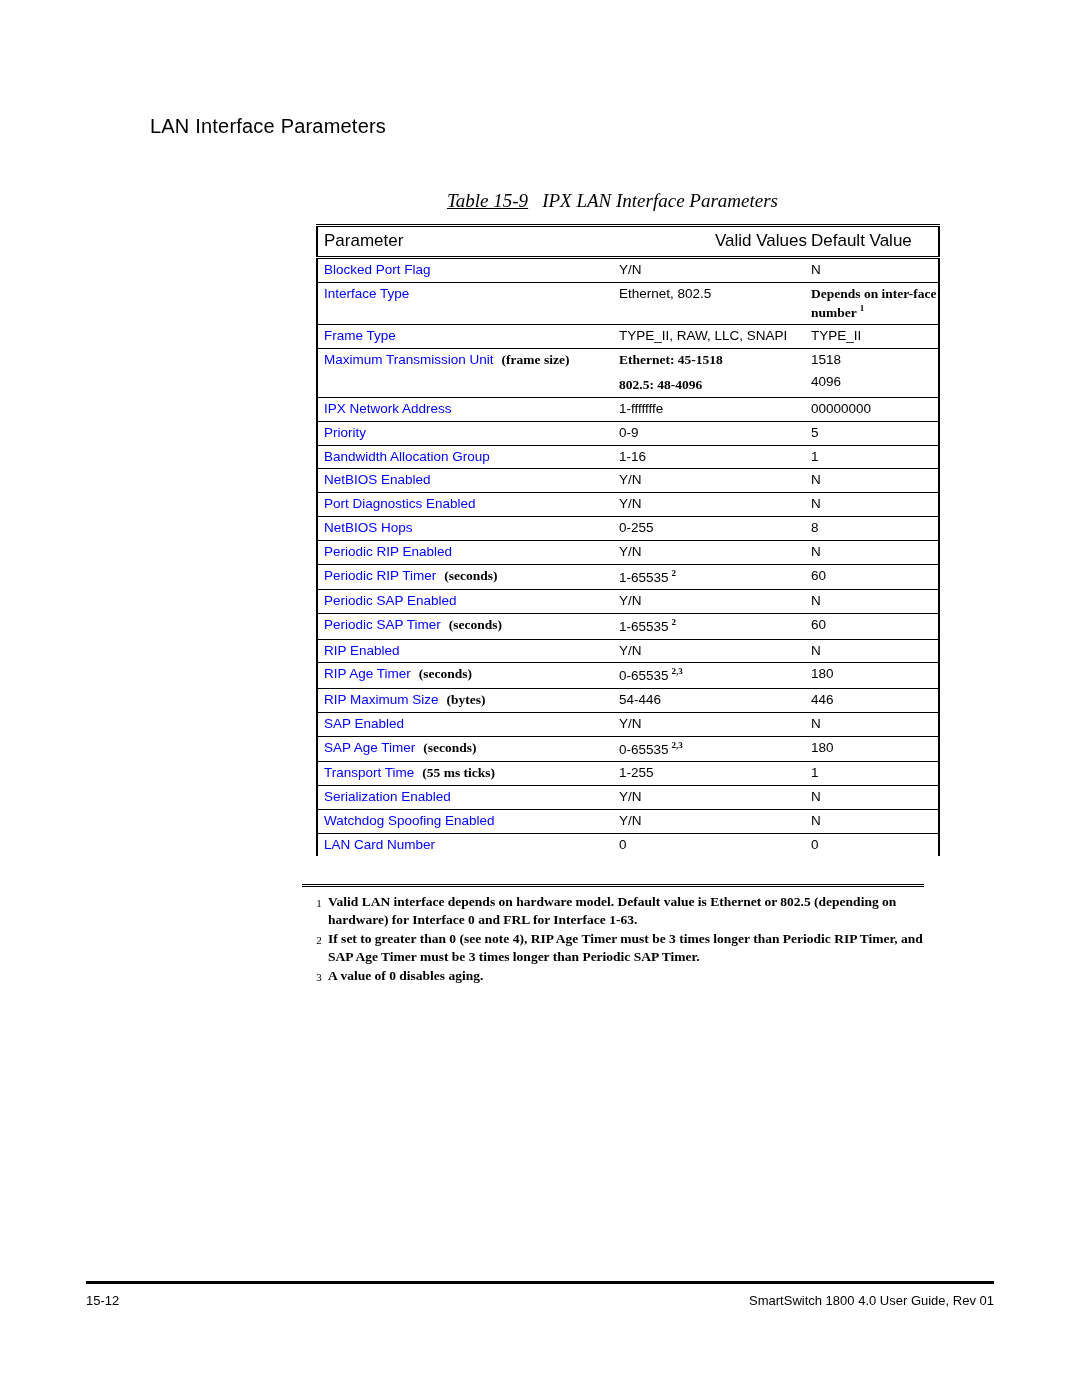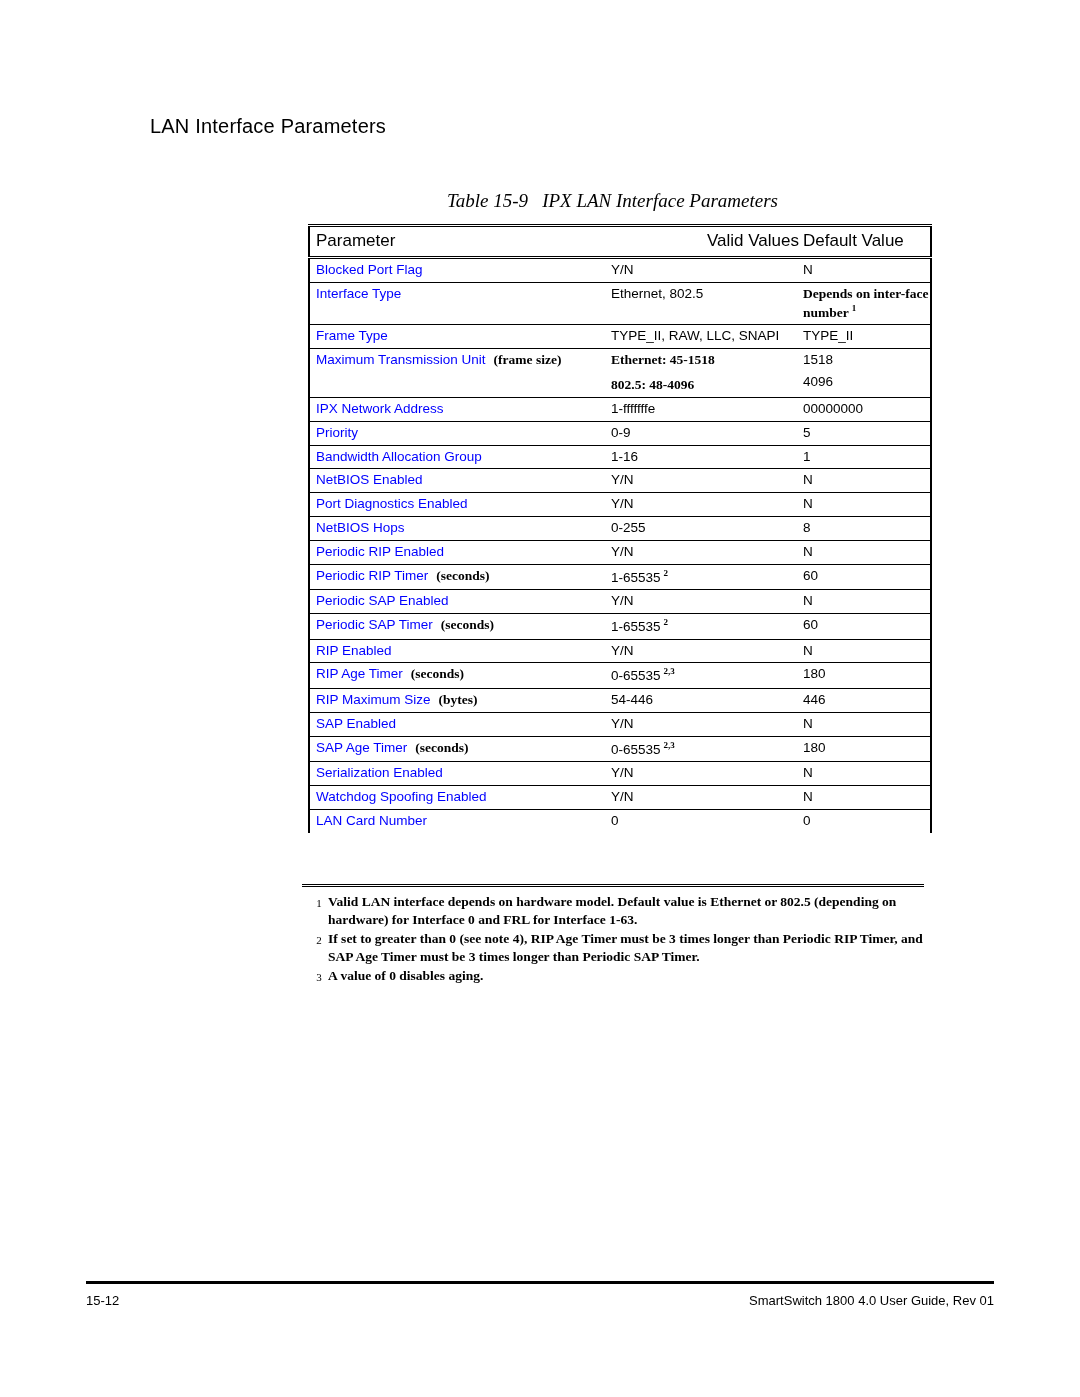--- a/index.html
+++ b/index.html
@@ -33,26 +33,26 @@
     position: absolute;
     left: 300px;
     top: 190px;
     width: 625px;
     text-align: center;
     font-family: "Liberation Serif", serif;
     font-style: italic;
     font-size: 19px;
     color: #000;
   }
-  #table-caption .cap-num { margin-right: 14px; }
+  #table-caption .cap-num { margin-right: 14px; text-decoration: underline; }
 
   
   #params-table-wrap {
     position: absolute;
-    left: 308px;
+    left: 316px;
     top: 224px;
     width: 690px;
   }
   table.params {
     border-collapse: collapse;
     width: 622px;
     table-layout: fixed;
     border-left: 2px solid #000;
     border-right: 2px solid #000;
   }
@@ -288,20 +288,25 @@
           <td class="param"><span class="pname">SAP Enabled</span></td>
           <td class="valid"><span>Y/N</span></td>
           <td class="default"><span>N</span></td>
         </tr>
         <tr>
           <td class="param"><span class="pname">SAP Age Timer</span><span class="punit">(seconds)</span></td>
           <td class="valid"><span>0-65535</span><sup>2,3</sup></td>
           <td class="default"><span>180</span></td>
         </tr>
         <tr>
+          <td class="param"><span class="pname">Transport Time</span><span class="punit">(55 ms ticks)</span></td>
+          <td class="valid"><span>1-255</span></td>
+          <td class="default"><span>1</span></td>
+        </tr>
+        <tr>
           <td class="param"><span class="pname">Serialization Enabled</span></td>
           <td class="valid"><span>Y/N</span></td>
           <td class="default"><span>N</span></td>
         </tr>
         <tr>
           <td class="param"><span class="pname">Watchdog Spoofing Enabled</span></td>
           <td class="valid"><span>Y/N</span></td>
           <td class="default"><span>N</span></td>
         </tr>
         <tr>

